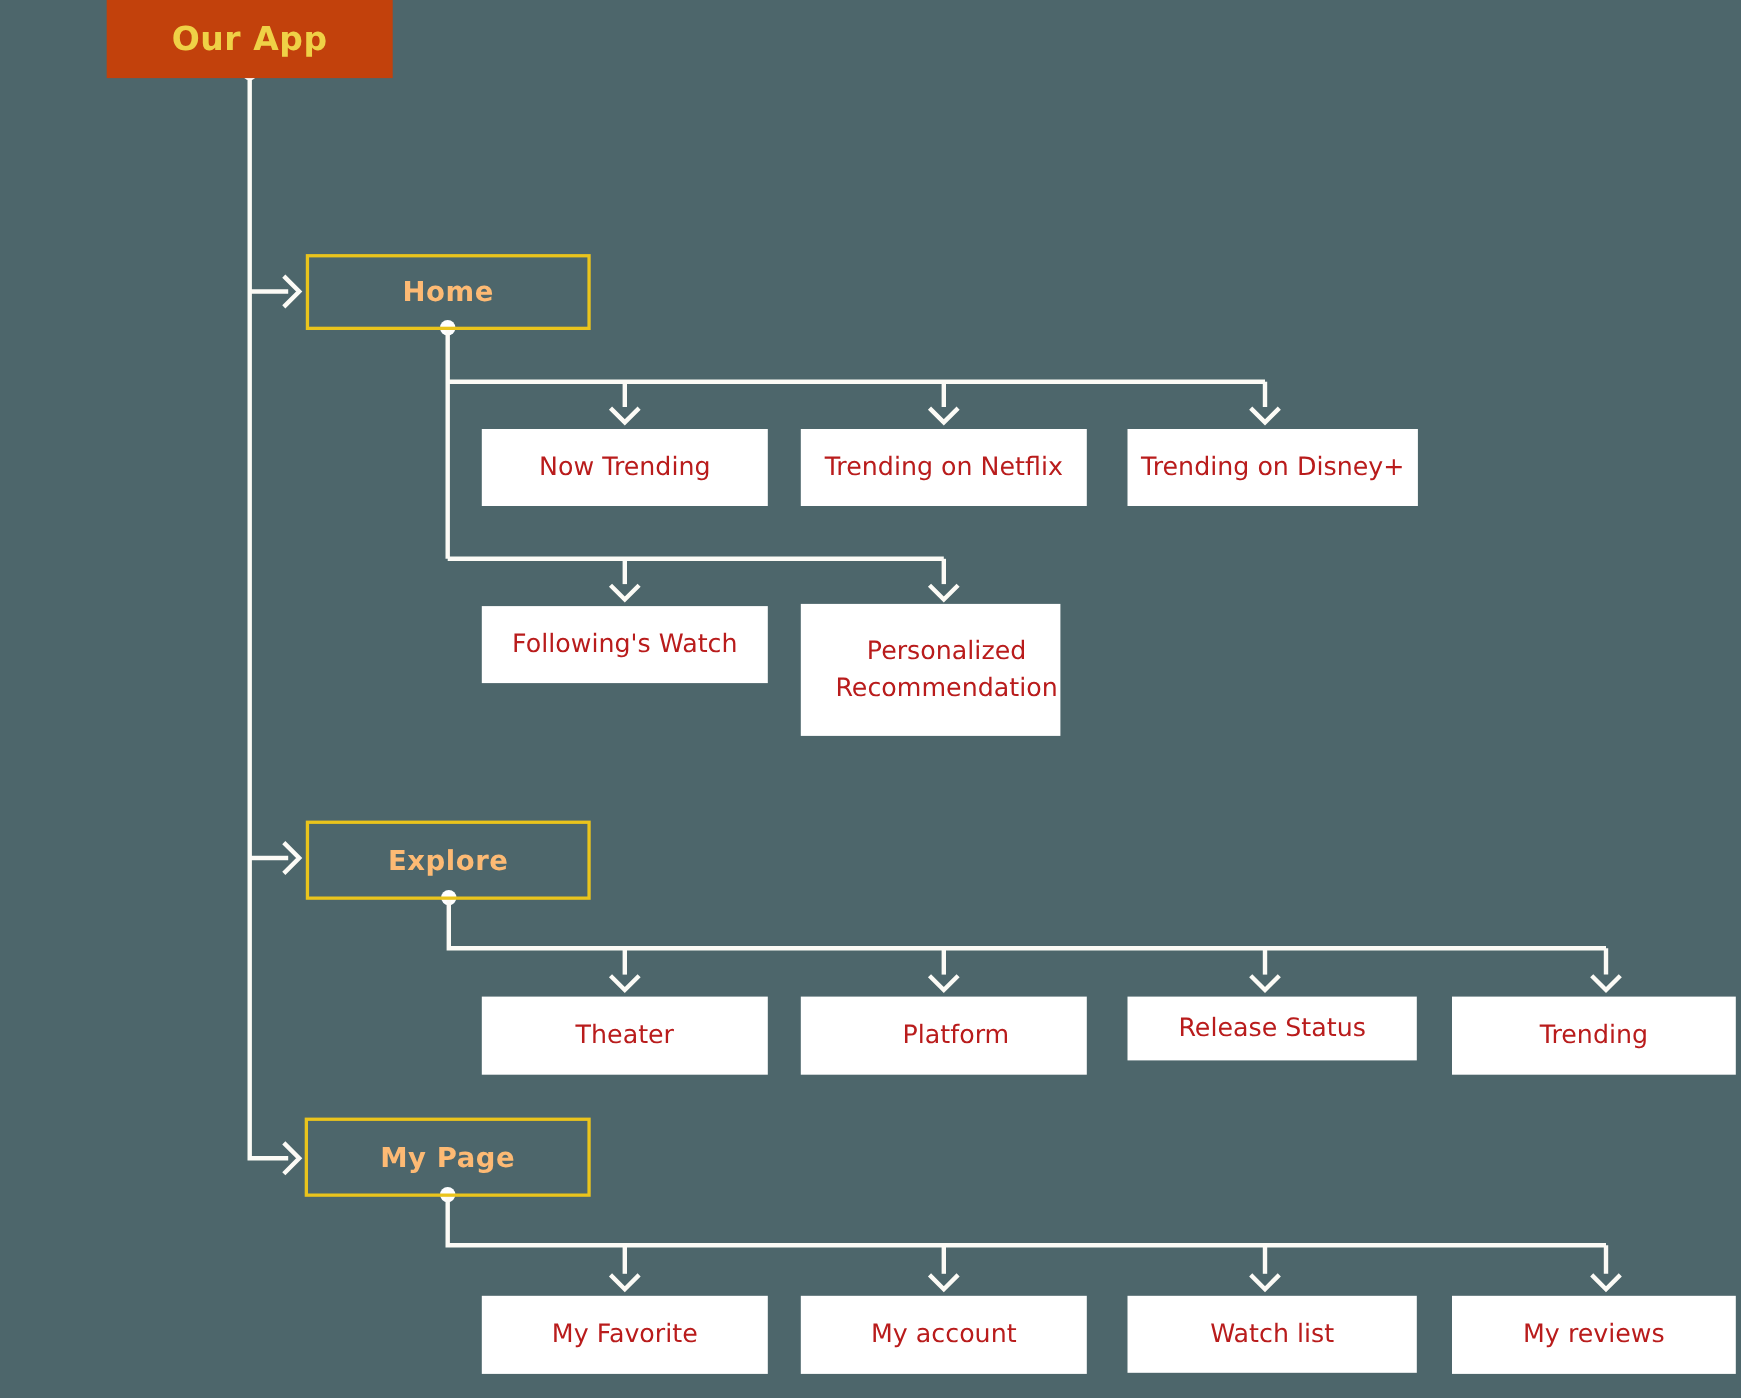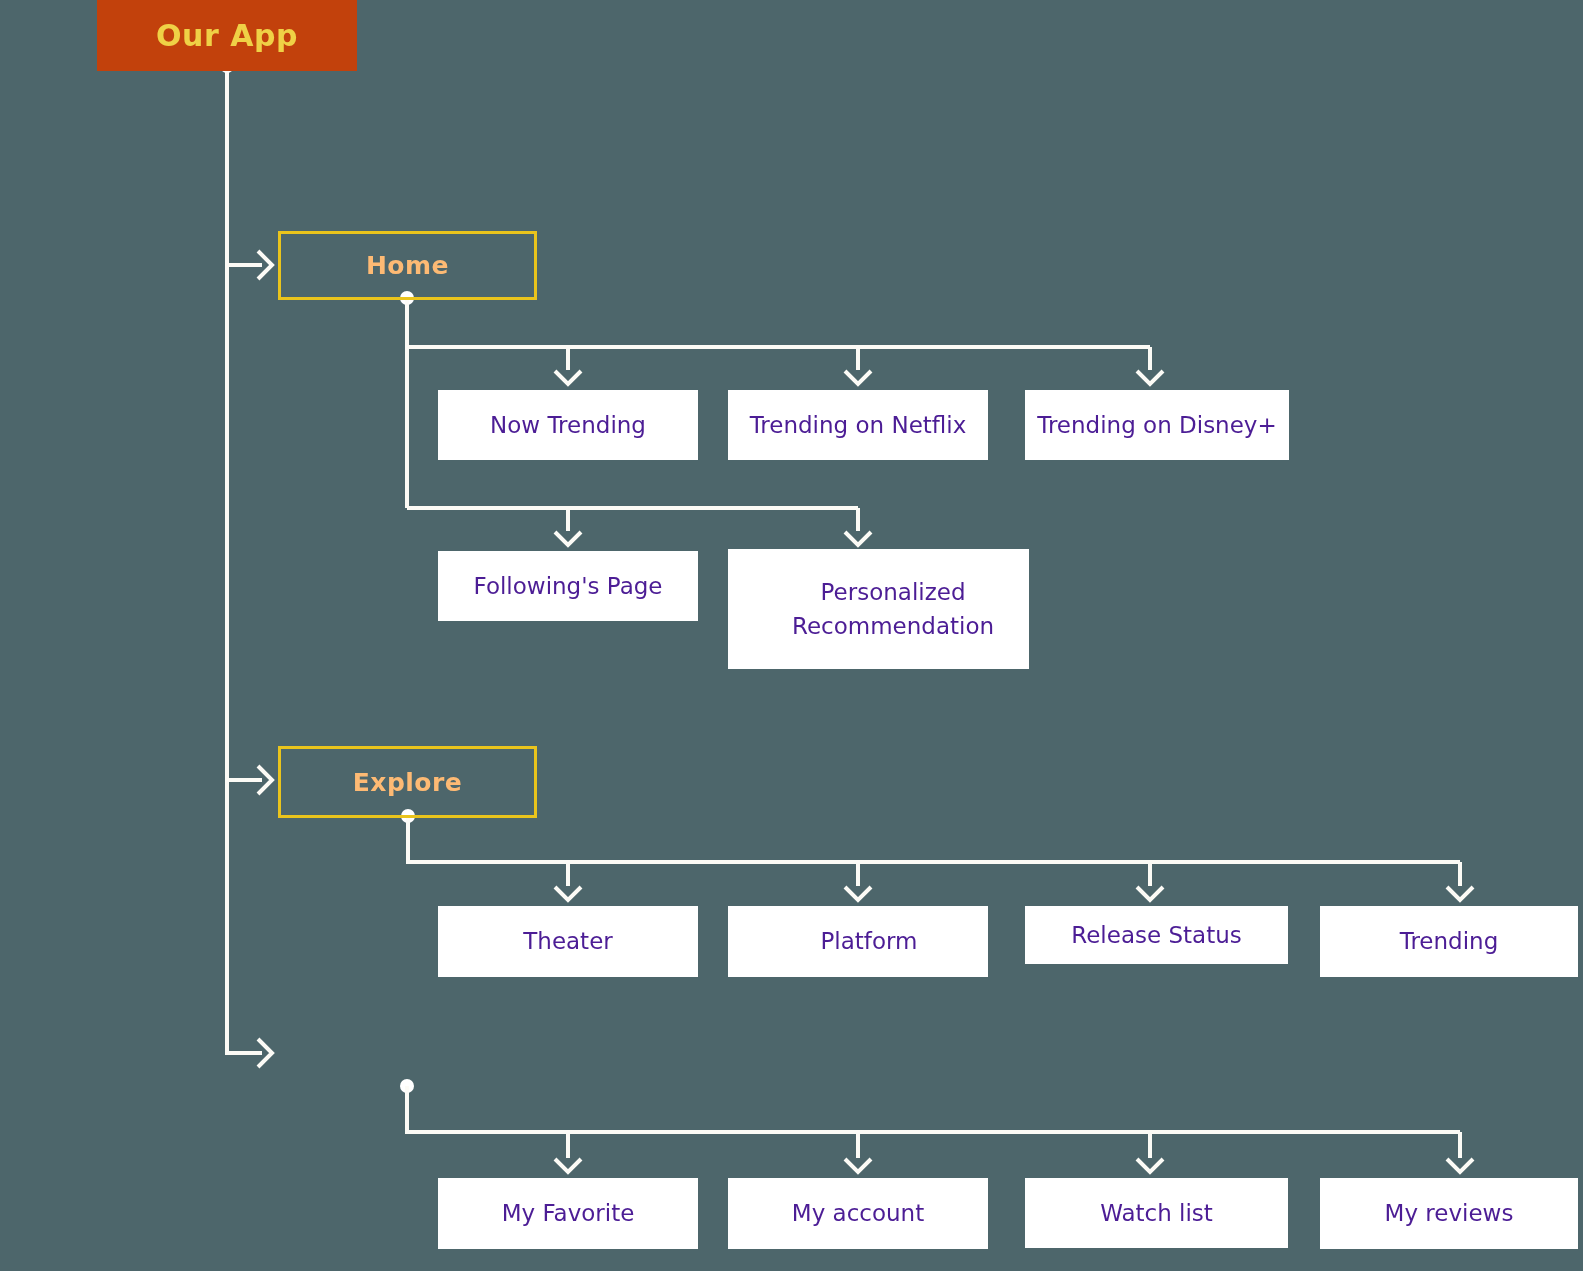--- a/index.html
+++ b/index.html
@@ -20,35 +20,35 @@
     font-weight:bold;font-size:30px;letter-spacing:.5px;
   }
   .node-main{
     border:3px solid #EAC41C;
     color:#fdba74;
     font-weight:bold;font-size:25px;letter-spacing:.5px;
     background:transparent;
   }
   .node-child{
     background:#FFFFFF;
-    color:#4c1d95;
+    color:#b91c1c;
     font-size:23px;font-weight:500;
     line-height:1.5;
     padding:4px 10px;
   }
   
   #node-our-app{left:97px;top:0;width:260px;height:71px;}
   #node-home{left:278px;top:231px;width:259px;height:69px;}
   #node-explore{left:278px;top:746px;width:259px;height:72px;}
   #node-my-page{left:277px;top:1016px;width:260px;height:72px;}
   #node-now-trending{left:438px;top:390px;width:260px;height:70px;}
   #node-trending-netflix{left:728px;top:390px;width:260px;height:70px;}
   #node-trending-disney{left:1025px;top:390px;width:264px;height:70px;}
   #node-followings-picks{left:438px;top:551px;width:260px;height:70px;}
-  #node-personalized-recommendation{left:728px;top:549px;width:301px;height:120px;padding-left:39px;}
+  #node-personalized-recommendation{left:728px;top:549px;width:236px;height:120px;padding-left:39px;}
   #node-theater{left:438px;top:906px;width:260px;height:71px;}
   #node-platform{left:728px;top:906px;width:260px;height:71px;padding-left:32px;}
   #node-release-status{left:1025px;top:906px;width:263px;height:58px;text-align:center;}
   #node-trending{left:1320px;top:906px;width:258px;height:71px;}
   #node-my-favorite{left:438px;top:1178px;width:260px;height:71px;}
   #node-my-account{left:728px;top:1178px;width:260px;height:71px;}
   #node-watch-list{left:1025px;top:1178px;width:263px;height:70px;}
   #node-my-reviews{left:1320px;top:1178px;width:258px;height:71px;}
 </style>
 </head>
@@ -115,32 +115,35 @@
   <div class="node node-root" id="node-our-app">
     <span>Our App</span>
   </div>
 
   <div class="node node-main" id="node-home">
     <span>Home</span>
   </div>
   <div class="node node-main" id="node-explore">
     <span>Explore</span>
   </div>
+  <div class="node node-main" id="node-my-page">
+    <span>My Page</span>
+  </div>
 
   <div class="node node-child" id="node-now-trending">
     <span>Now Trending</span>
   </div>
   <div class="node node-child" id="node-trending-netflix">
     <span>Trending on Netflix</span>
   </div>
   <div class="node node-child" id="node-trending-disney">
     <span>Trending on Disney+</span>
   </div>
   <div class="node node-child" id="node-followings-picks">
-    <span>Following's Page</span>
+    <span>Following's Watch</span>
   </div>
   <div class="node node-child" id="node-personalized-recommendation">
     <span>Personalized Recommendation</span>
   </div>
 
   <div class="node node-child" id="node-theater">
     <span>Theater</span>
   </div>
   <div class="node node-child" id="node-platform">
     <span>Platform</span>

